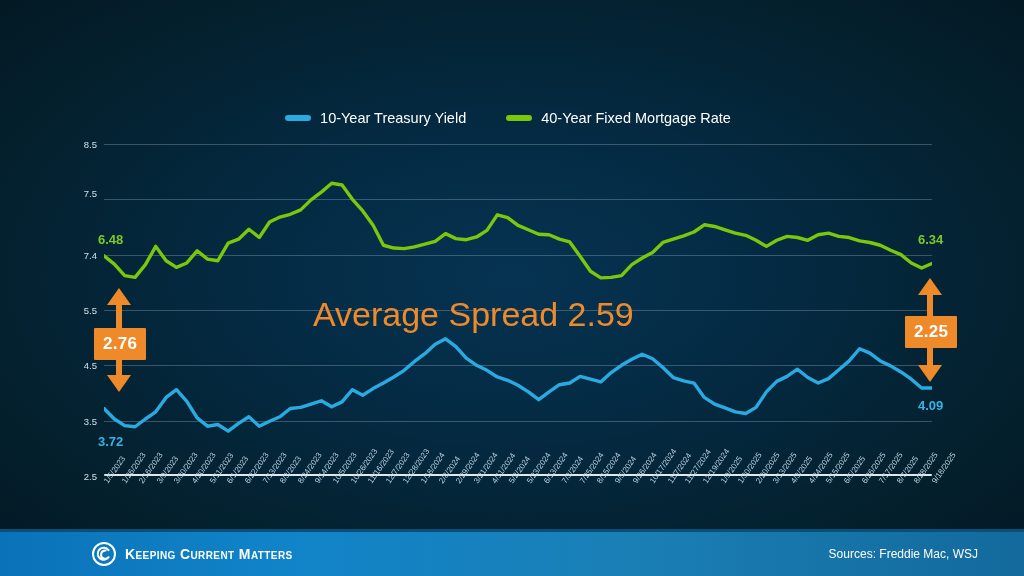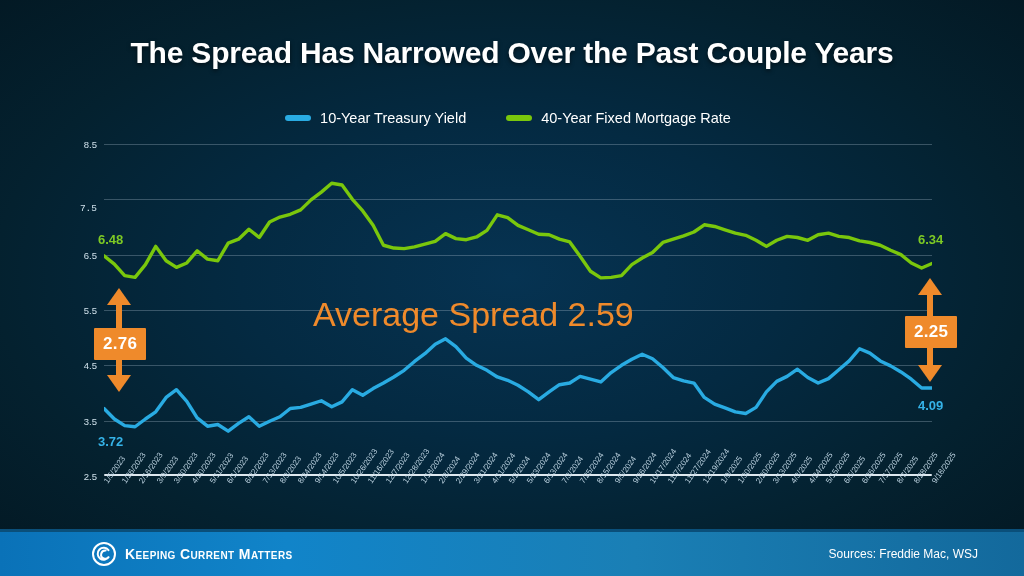--- a/index.html
+++ b/index.html
@@ -90,21 +90,20 @@
   }
   #sources{
     position:absolute;right:46px;color:#ffffff;font-size:12px;white-space:nowrap;
   }
 </style>
 </head>
 <body>
 
 <div id="slide">
 
-  <div id="title">The Spread Has Narrowed Over the Past Couple Years</div>
 
   <div id="legend">
     <div class="leg-item">
       <span class="leg-swatch" style="background:#29ABE2"></span>
       <span class="leg-label">10-Year Treasury Yield</span>
     </div>
     <div class="leg-item">
       <span class="leg-swatch" style="background:#7AC70C"></span>
       <span class="leg-label">40-Year Fixed Mortgage Rate</span>
     </div>
@@ -113,23 +112,23 @@
   <div id="plot">
     <div id="gridlayer">
         <div class="ytick" style="top: 332px;">2.5</div>
         <div class="gridline" style="top: 276.667px;"></div>
         <div class="ytick" style="top: 276.667px; text-align: center;">3.5</div>
         <div class="gridline" style="top: 221.333px;"></div>
         <div class="ytick" style="top: 221.333px;">4.5</div>
         <div class="gridline" style="top: 166px;"></div>
         <div class="ytick" style="top: 166px;">5.5</div>
         <div class="gridline" style="top: 110.667px;"></div>
-        <div class="ytick" style="top: 110.667px;">6.5</div>
+        <div class="ytick" style="top: 110.667px;">7.4</div>
         <div class="gridline" style="top: 55.3333px;"></div>
-        <div class="ytick" style="top: 64px; font-family: Liberation Mono, monospace;">7.5</div>
+        <div class="ytick" style="top: 49px;">7.5</div>
         <div class="gridline" style="top: 0px;"></div>
         <div class="ytick" style="top: 0px; padding-left: 40px;">8.5</div>
       </div>
     <svg id="svgchart" viewBox="0 0 828 332" preserveAspectRatio="none">
       <polyline id="line-green" fill="none" stroke="#7AC70C" stroke-width="3.4" stroke-linejoin="round" stroke-linecap="round" points="0.00,111.77 10.35,120.07 20.70,131.69 31.05,133.35 41.40,120.63 51.75,102.37 62.10,116.75 72.45,123.39 82.80,118.97 93.15,106.79 103.50,115.09 113.85,116.75 124.20,99.05 134.55,95.17 144.90,85.21 155.25,93.51 165.60,78.02 175.95,73.04 186.30,70.27 196.65,65.85 207.00,55.89 217.35,48.14 227.70,39.29 238.05,40.95 248.40,55.33 258.75,66.95 269.10,81.34 279.45,101.26 289.80,104.03 300.15,104.58 310.50,102.92 320.85,100.15 331.20,97.39 341.55,89.64 351.90,94.62 362.25,95.73 372.60,92.96 382.95,86.32 393.30,70.83 403.65,73.59 414.00,81.34 424.35,85.77 434.70,90.19 445.05,90.75 455.40,95.17 465.75,97.94 476.10,112.33 486.45,127.27 496.80,133.91 507.15,133.35 517.50,131.69 527.85,120.63 538.20,113.99 548.55,108.45 558.90,98.49 569.25,95.17 579.60,91.85 589.95,87.98 600.30,80.79 610.65,82.45 621.00,85.77 631.35,89.09 641.70,91.30 652.05,96.28 662.40,102.37 672.75,96.28 683.10,92.41 693.45,93.51 703.80,96.28 714.15,90.75 724.50,89.09 734.85,92.41 745.20,93.51 755.55,96.83 765.90,98.49 776.25,101.26 786.60,106.24 796.95,110.67 807.30,118.97 817.65,123.95 828.00,119.52"></polyline>
       <polyline id="line-blue" fill="none" stroke="#29ABE2" stroke-width="3.4" stroke-linejoin="round" stroke-linecap="round" points="0.00,264.49 10.35,275.01 20.70,281.65 31.05,282.75 41.40,275.01 51.75,267.81 62.10,253.43 72.45,245.68 82.80,257.30 93.15,273.90 103.50,282.20 113.85,280.54 124.20,287.18 134.55,279.43 144.90,272.79 155.25,282.20 165.60,277.22 175.95,272.79 186.30,264.49 196.65,263.39 207.00,260.07 217.35,256.75 227.70,262.83 238.05,257.85 248.40,245.68 258.75,251.21 269.10,244.57 279.45,239.04 289.80,232.95 300.15,226.31 310.50,217.46 320.85,209.71 331.20,200.31 341.55,194.77 351.90,202.52 362.25,214.14 372.60,221.33 382.95,226.31 393.30,232.95 403.65,236.27 414.00,241.25 424.35,247.89 434.70,255.64 445.05,247.89 455.40,240.70 465.75,239.04 476.10,232.40 486.45,235.17 496.80,237.93 507.15,228.53 517.50,221.33 527.85,215.25 538.20,210.27 548.55,214.69 558.90,223.55 569.25,233.51 579.60,236.83 589.95,239.04 600.30,253.43 610.65,260.07 621.00,263.94 631.35,267.81 641.70,269.47 652.05,263.39 662.40,247.89 672.75,237.38 683.10,232.40 693.45,225.21 703.80,233.51 714.15,239.04 724.50,234.61 734.85,225.76 745.20,216.91 755.55,204.73 765.90,209.16 776.25,216.91 786.60,221.89 796.95,227.97 807.30,235.17 817.65,244.02 828.00,244.02"></polyline>
     </svg>
     <div id="axisline"></div>
   </div>
 

